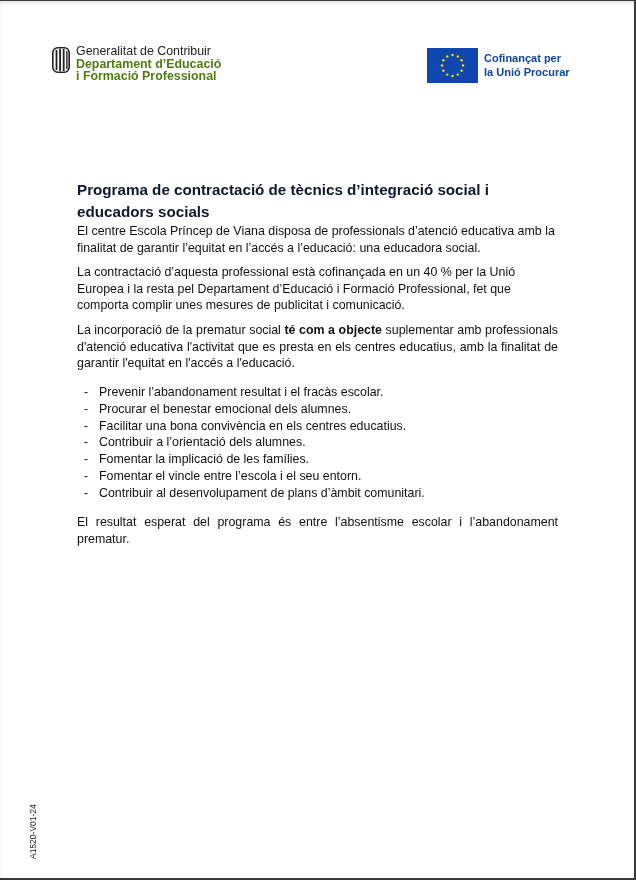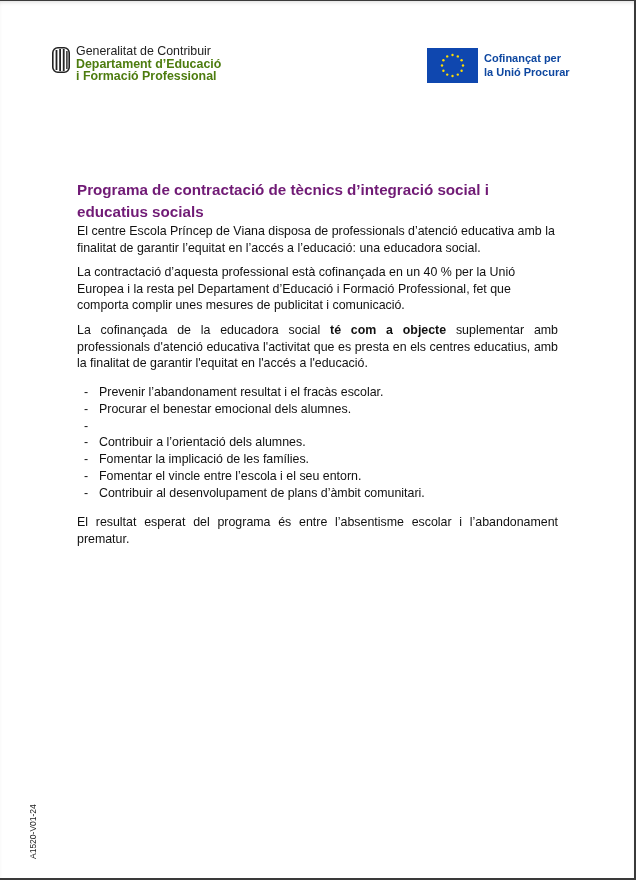--- a/index.html
+++ b/index.html
@@ -21,21 +21,21 @@
   .gen-text { line-height: 12.5px; font-size: 12.4px; }
   .gen-text .l1 { font-weight: normal; color: #222; }
   .gen-text .l2, .gen-text .l3 { font-weight: bold; color: #4d7c0f; }
 
   .eu-logo { position: absolute; left: 427px; top: 47px; display: flex; align-items: center; }
   .eu-flag { width: 51px; height: 35px; background: #0f47af; position: relative; }
   .eu-text { margin-left: 6px; color: #0e47a0; font-weight: bold; font-size: 11px; line-height: 13.5px; }
 
   .content { position: absolute; left: 77px; top: 178px; width: 481px; }
   h1 {
-    margin: 0; font-size: 15.2px; line-height: 22px; font-weight: bold; color: #701a75;
+    margin: 0; font-size: 15.2px; line-height: 22px; font-weight: bold; color: #0f172a;
   }
   p { margin: 0; font-size: 12.4px; line-height: 16.6px; }
   .p1 { }
   .p2 { margin-top: 8px; }
   .p3 { margin-top: 8px; text-align: justify; }
   .p4 { margin-top: 8px; text-align: justify; }
   ul.obj { list-style: none; margin: 12px 0 0 0; padding: 0 0 0 7px; }
   ul.obj li { font-size: 12.4px; line-height: 16.9px; display: flex; }
   ul.obj li .dash { width: 15px; flex: none; }
   .p5 { margin-top: 12px; text-align: justify; }
@@ -87,40 +87,41 @@
     </svg>
     <div class="eu-text">
       <div>Cofinançat per</div>
       <div>la Unió Procurar</div>
     </div>
   </div>
 
   <div class="content">
     <h1>
       <span>Programa de contractació de tècnics d’integració social i</span><br>
-      <span>educatius socials</span>
+      <span>educadors socials</span>
     </h1>
 
     <p class="p1">El centre Escola Príncep de Viana disposa de professionals d’atenció educativa amb la finalitat de garantir l’equitat en l’accés a l’educació: una educadora social.</p>
     <p class="p2">La contractació d’aquesta professional està cofinançada en un 40 % per la Unió Europea i la resta pel Departament d’Educació i Formació Professional, fet que comporta complir unes mesures de publicitat i comunicació.</p>
 
-    <p class="p3"><span>La cofinançada de la educadora social </span><b>té com a objecte</b><span> suplementar amb professionals d'atenció educativa l'activitat que es presta en els centres educatius, amb la finalitat de garantir l'equitat en l'accés a l'educació.</span></p>
+    <p class="p3"><span>La incorporació de la prematur social </span><b>té com a objecte</b><span> suplementar amb professionals d'atenció educativa l'activitat que es presta en els centres educatius, amb la finalitat de garantir l'equitat en l'accés a l'educació.</span></p>
 
 
     <ul class="obj">
       <li>
           <span class="dash">-</span>
           <span>Prevenir l’abandonament resultat i el fracàs escolar.</span>
         </li>
       <li>
           <span class="dash">-</span>
           <span>Procurar el benestar emocional dels alumnes.</span>
         </li>
       <li>
           <span class="dash">-</span>
+          <span>Facilitar una bona convivència en els centres educatius.</span>
         </li>
       <li>
           <span class="dash">-</span>
           <span>Contribuir a l’orientació dels alumnes.</span>
         </li>
       <li>
           <span class="dash">-</span>
           <span>Fomentar la implicació de les famílies.</span>
         </li>
       <li>

